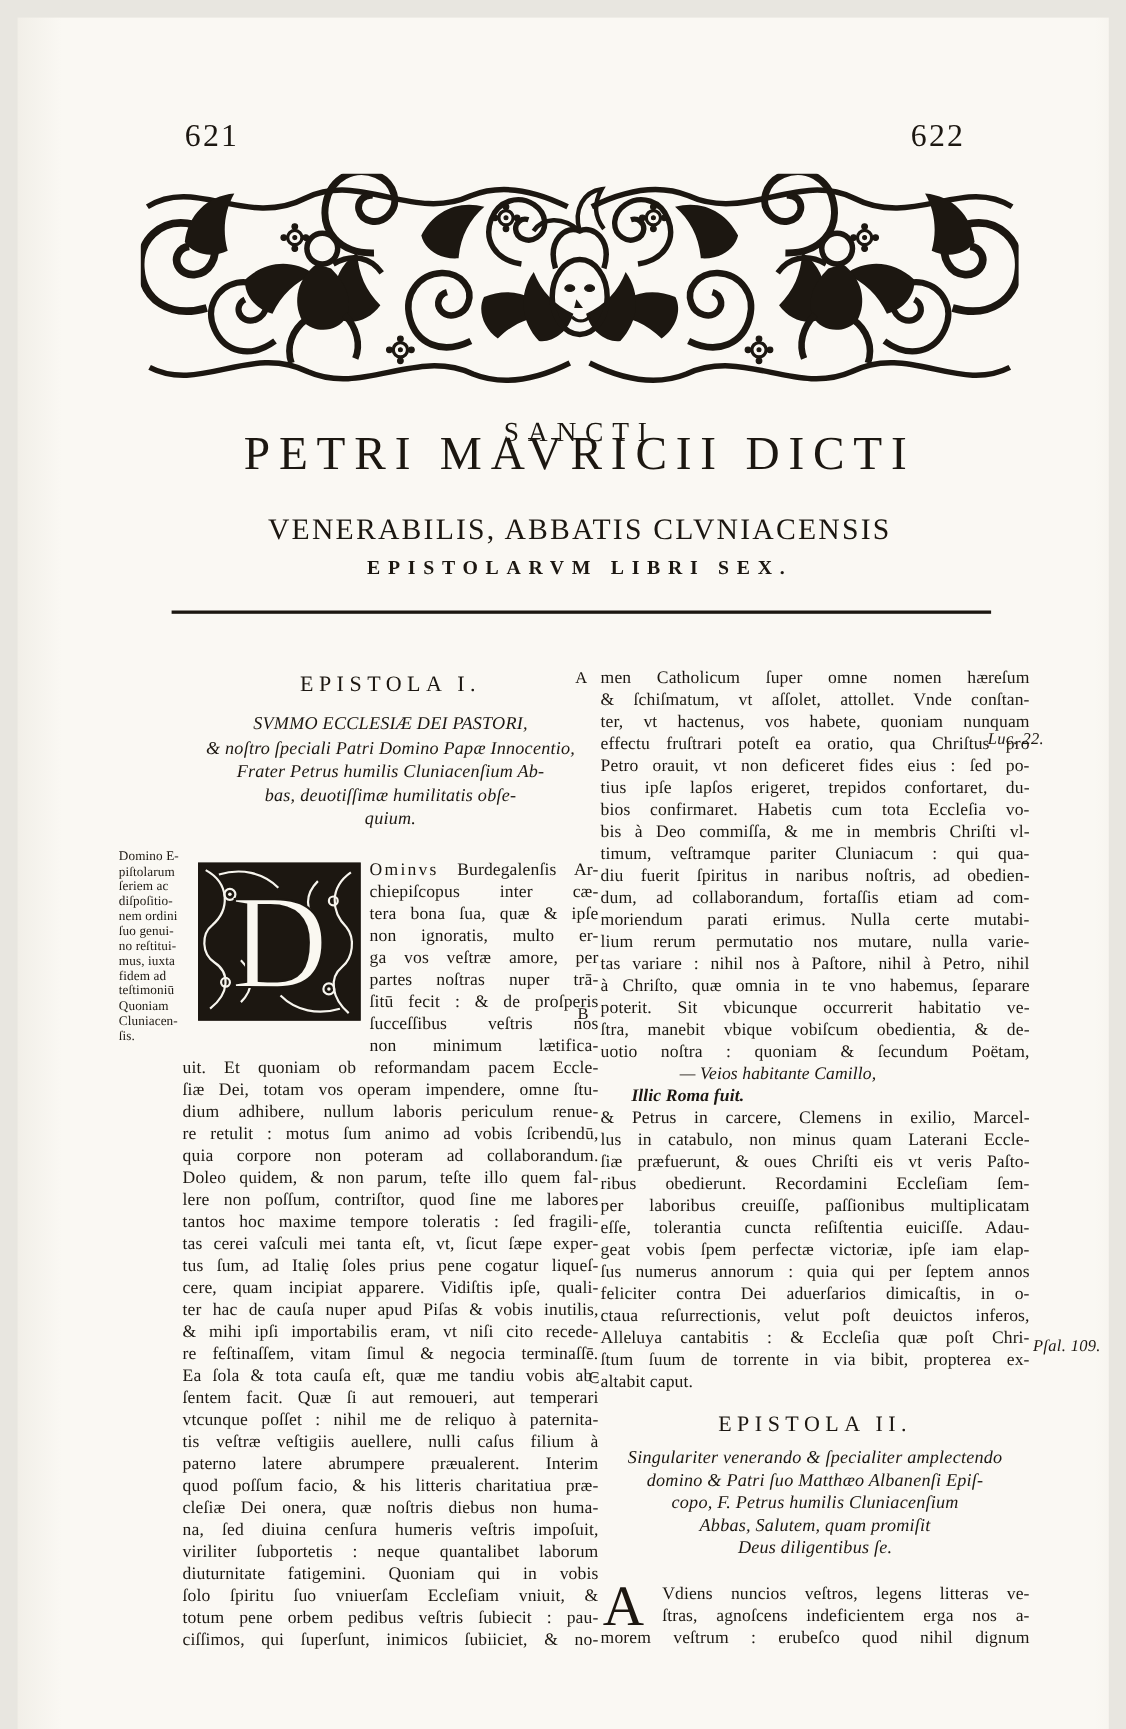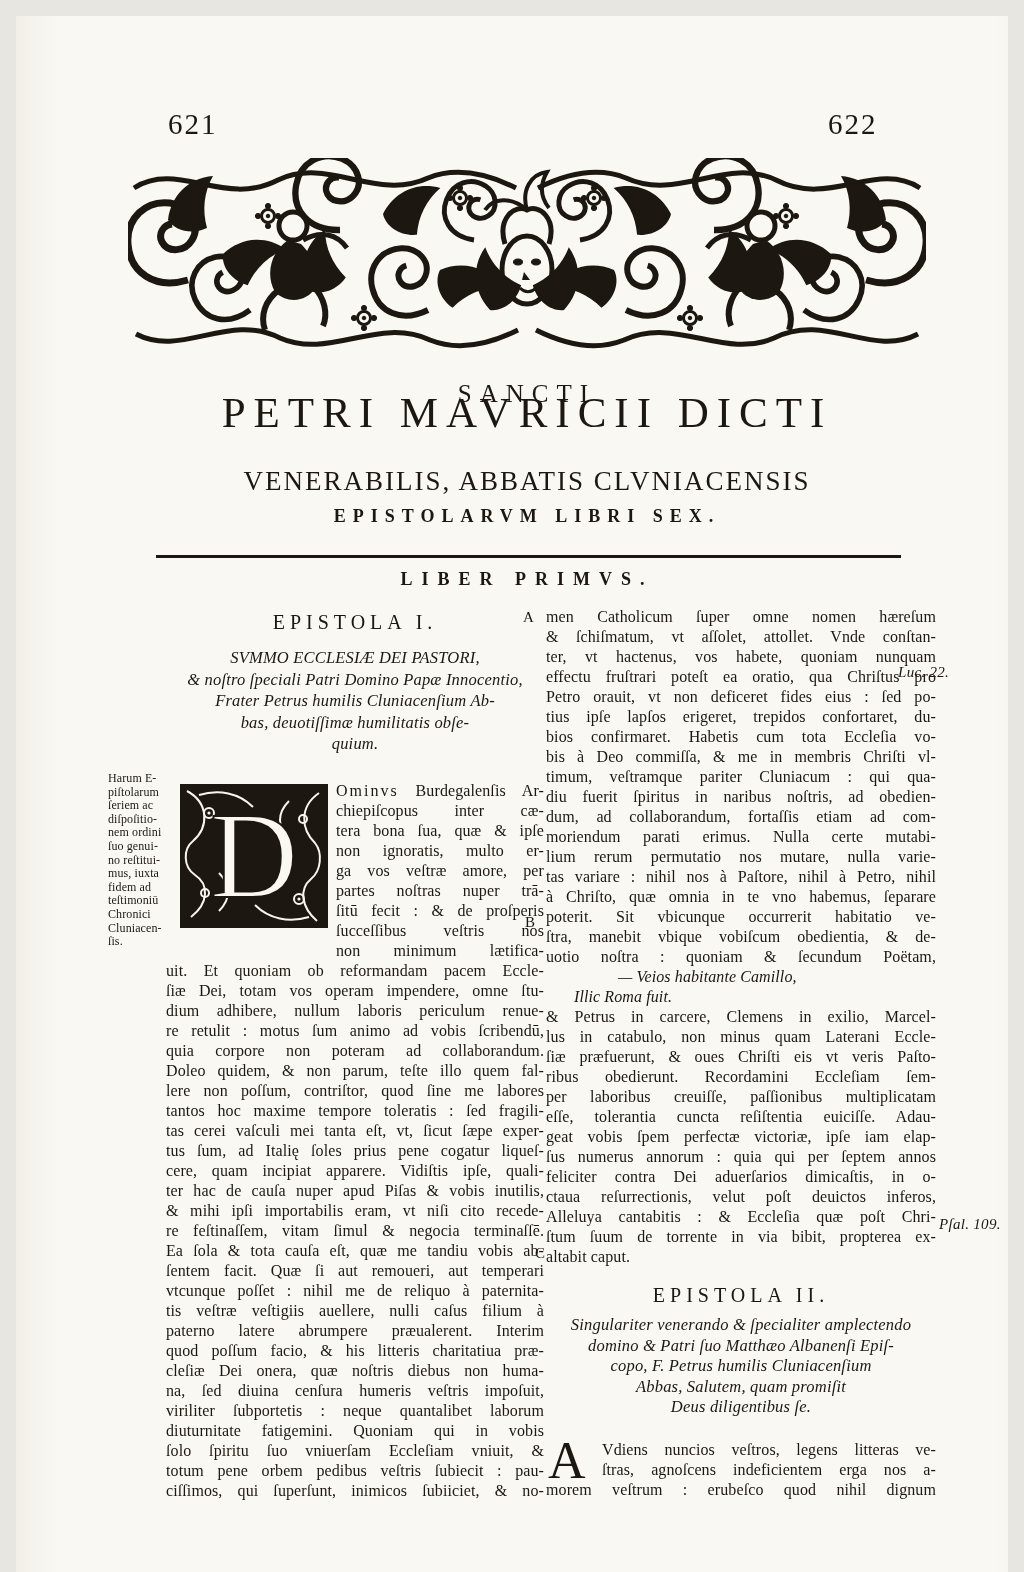--- a/index.html
+++ b/index.html
@@ -33,21 +33,21 @@
   .just{white-space:normal;text-align:justify;text-align-last:justify;}
 
   .dwrap{position:relative;margin-top:26px;height:180px;}
   .dcap{position:absolute;left:13px;top:2px;width:150px;height:146px;}
   .sidelines{margin-left:170px;width:208px;}
   .sc{letter-spacing:2px;}
   .sc::first-letter{font-size:20px;}
 
   .verse{font-style:italic;}
   .v1{padding-left:72px;}
-  .v2{padding-left:28px;}
+  .v2{padding-left:28px;font-weight:bold;}
 
   .ep-head2{margin-top:16px;font-size:20px;letter-spacing:5px;text-align:center;height:24px;line-height:24px;}
   .salut2{margin-top:8px;}
   .awrap{position:relative;margin-top:22px;}
   .acap{position:absolute;left:2px;top:-1px;font-size:52px;line-height:44px;}
   .ind1{padding-left:56px;}
 
   .mnotes{left:92px;top:756px;width:62px;}
   .mnote{font-size:12px;line-height:13.6px;letter-spacing:.1px;}
   .refnote{font-style:italic;font-size:15px;letter-spacing:.3px;}
@@ -123,34 +123,33 @@
         </g>
       </g>
     </svg>
   </div>
 
   <div class="abs titles t1">SANCTI</div>
   <div class="abs titles t2">PETRI MAVRICII DICTI</div>
   <div class="abs titles t3">VENERABILIS, ABBATIS CLVNIACENSIS</div>
   <div class="abs titles t4">EPISTOLARVM LIBRI SEX.</div>
   <div class="abs rule"></div>
-  <div class="abs titles t5">LIBER PRIMVS.</div>
 
   <div class="abs mnotes">
-      <div class="mnote">Harum E-</div>
+      <div class="mnote">Domino E-</div>
       <div class="mnote">piſtolarum</div>
       <div class="mnote">ſeriem ac</div>
       <div class="mnote">diſpoſitio-</div>
       <div class="mnote">nem ordini</div>
       <div class="mnote">ſuo genui-</div>
       <div class="mnote">no reſtitui-</div>
       <div class="mnote">mus, iuxta</div>
       <div class="mnote">fidem ad</div>
       <div class="mnote">teſtimoniū</div>
-      <div class="mnote">Chronici</div>
+      <div class="mnote">Quoniam</div>
       <div class="mnote">Cluniacen-</div>
       <div class="mnote">ſis.</div>
     </div>
 
   <div class="abs colmark mkA">A</div>
   <div class="abs colmark mkB">B</div>
   <div class="abs colmark mkC">C</div>
 
   <div class="abs refnote luc">Luc. 22.</div>
   <div class="abs refnote psal">Pſal. 109.</div>

